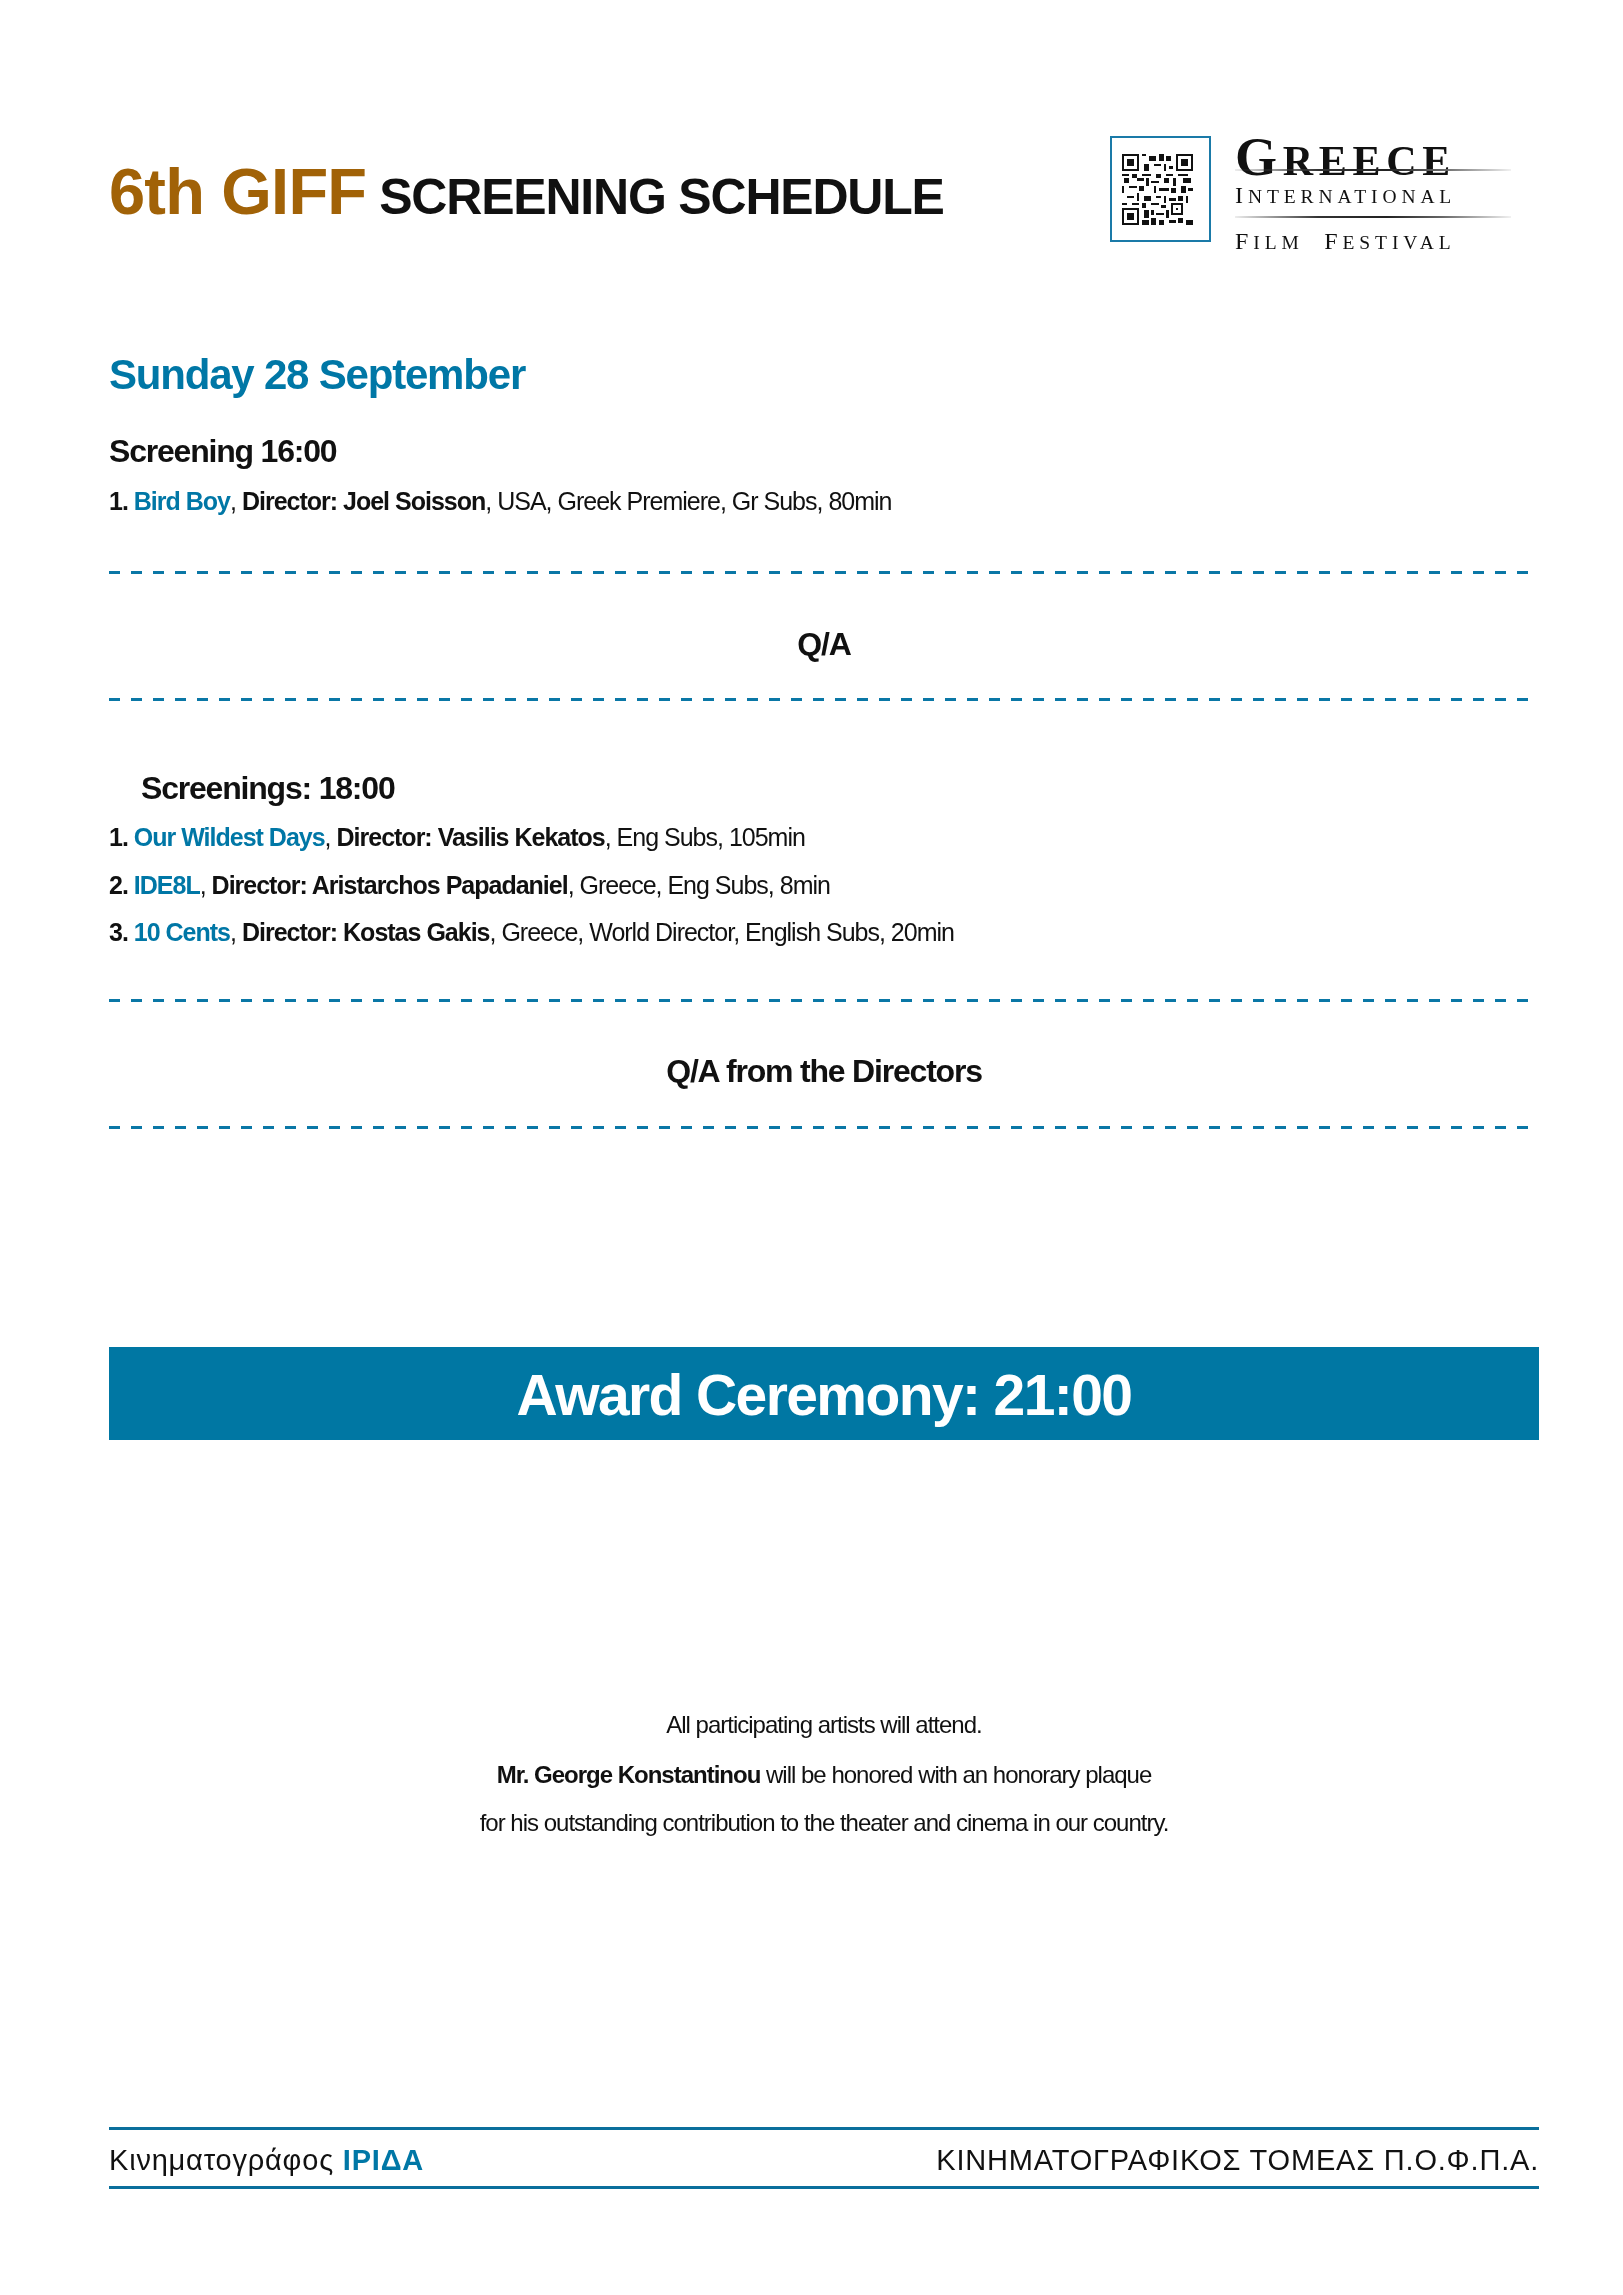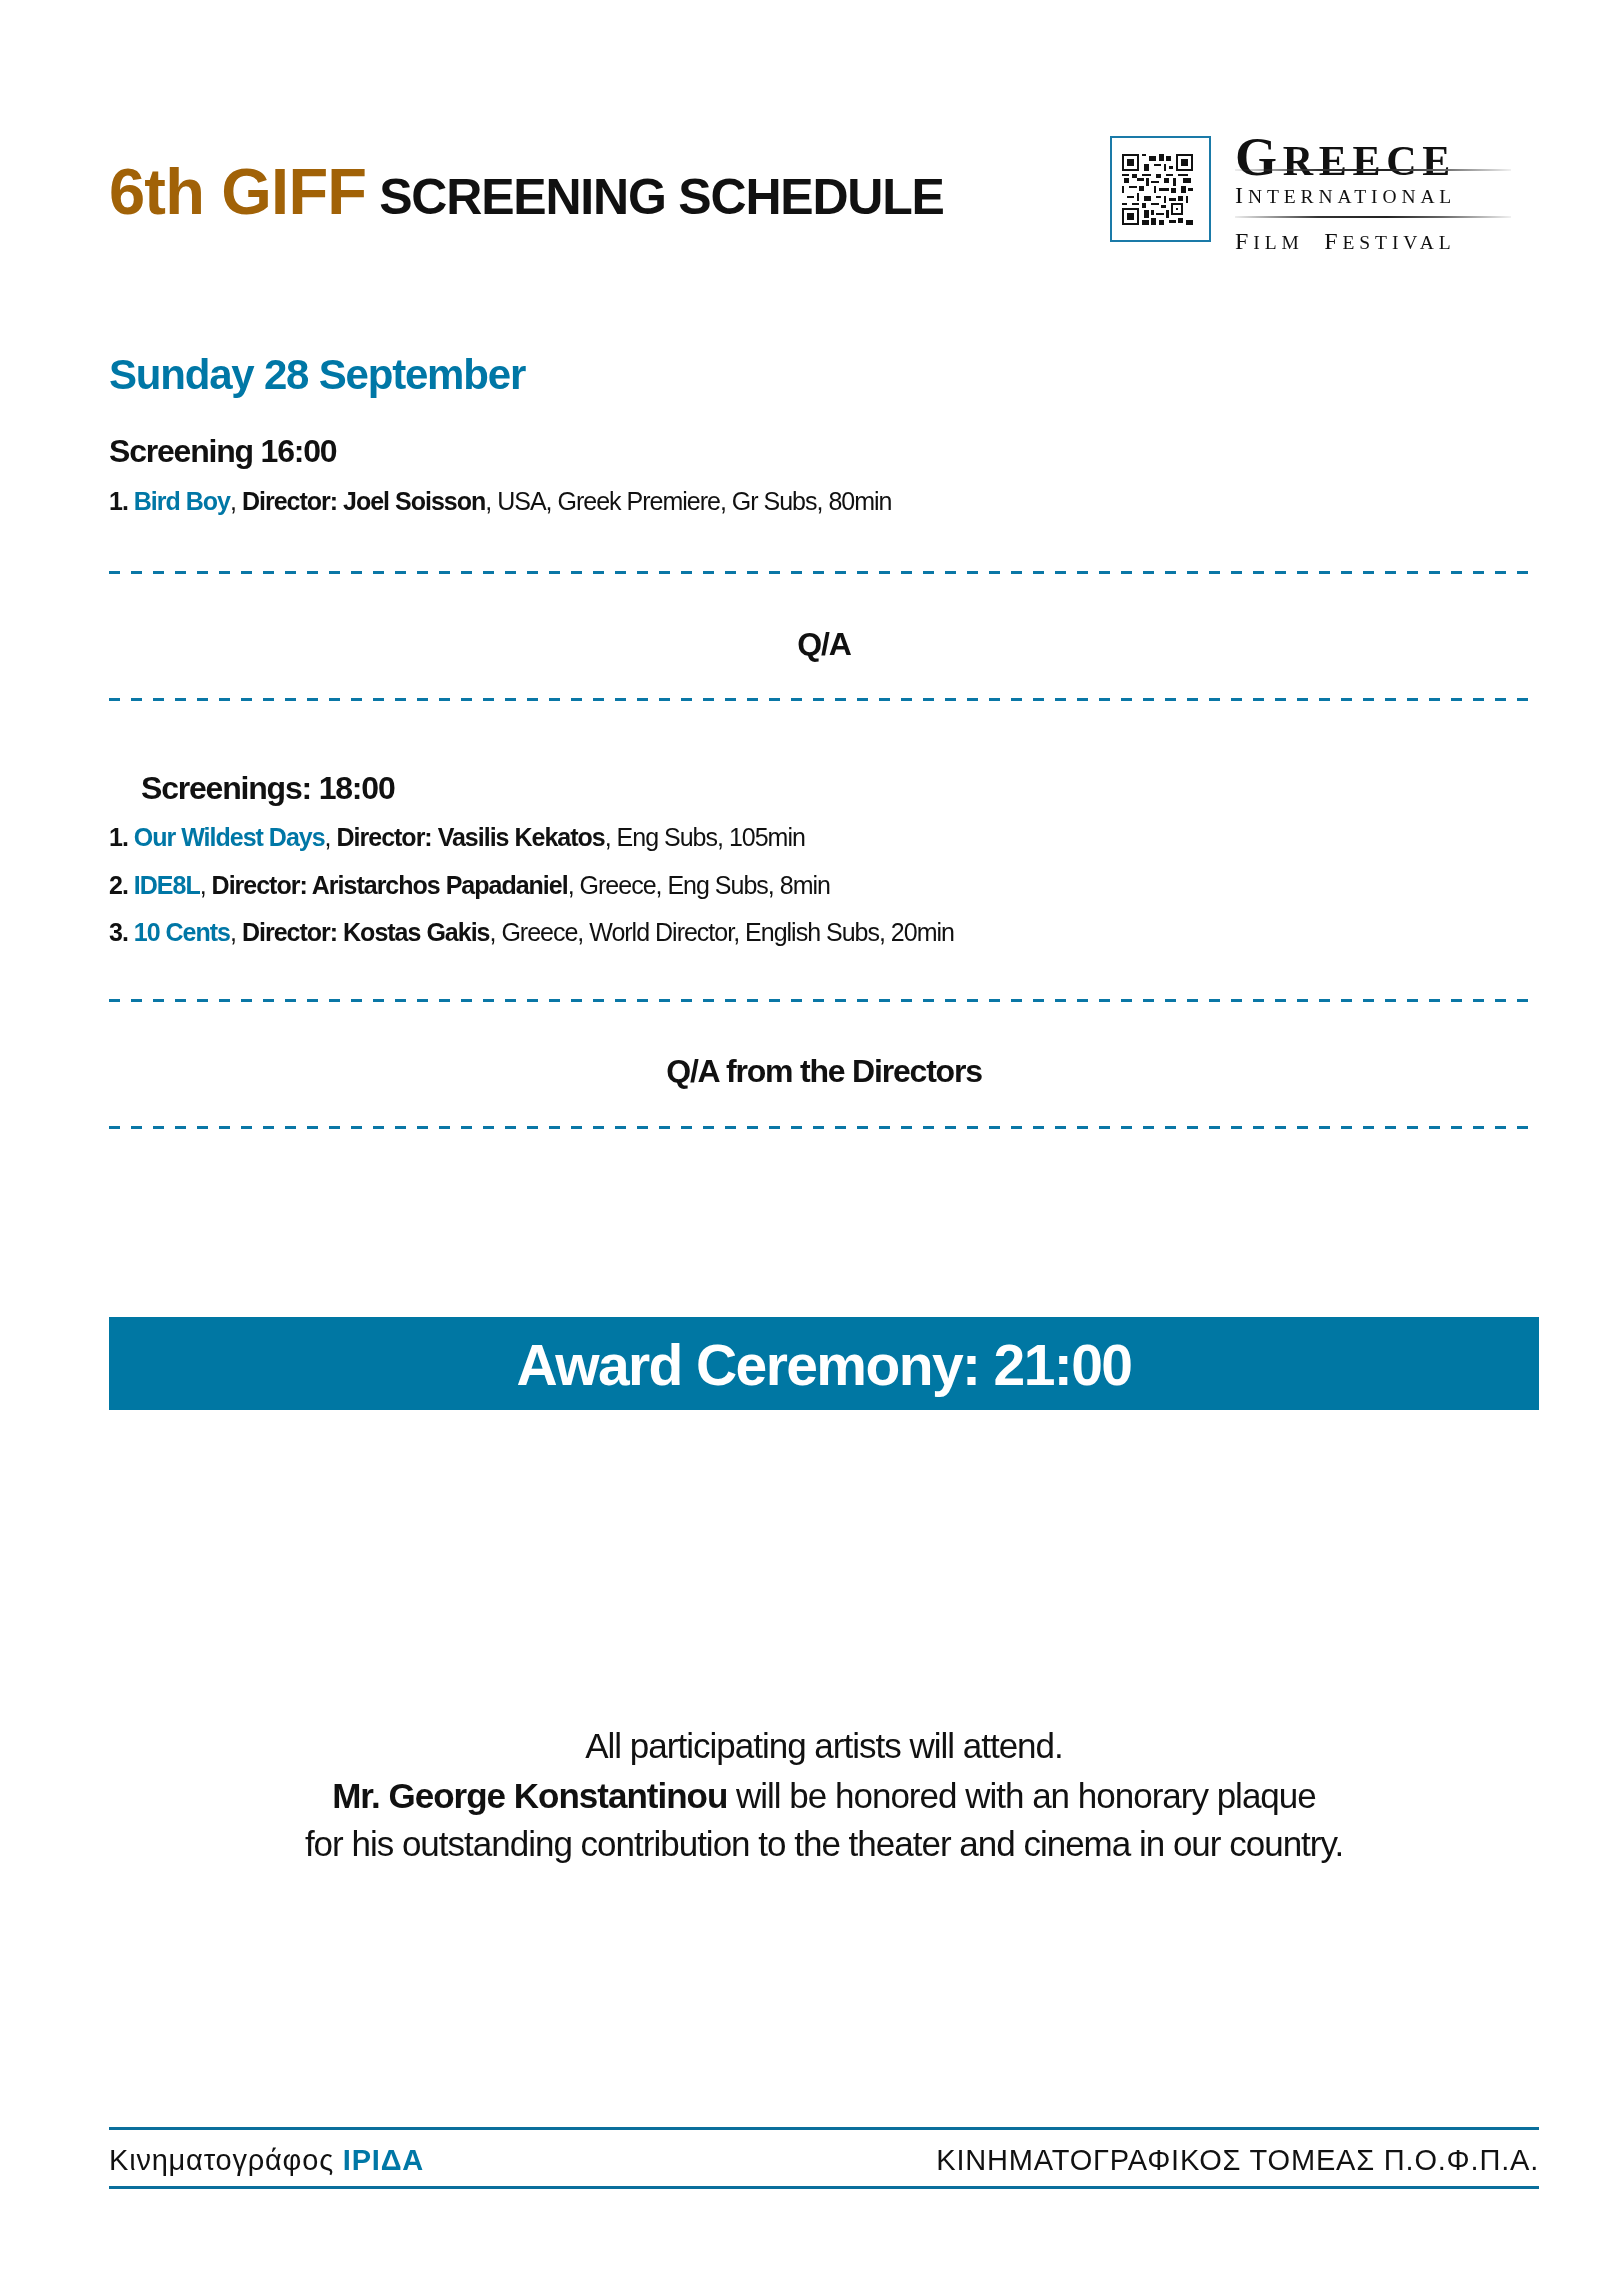--- a/index.html
+++ b/index.html
@@ -21,23 +21,23 @@
   .logo-intl .sm, .logo-ff .sm { font-size:19.5px; }
   .logo-ff { position:absolute; left:0; top:123px; font-size:24px; letter-spacing:4.9px; line-height:1; white-space:nowrap; word-spacing:9.7px; }
   .date-heading { left:109px; top:354px; font-size:42px; font-weight:bold; color:#0077a6; letter-spacing:-1.2px; line-height:1; white-space:nowrap; }
   .session-heading { left:109px; top:433px; font-size:32px; font-weight:bold; color:#111; letter-spacing:-1.2px; line-height:1; white-space:nowrap; }
   .item { left:109px; font-size:25px; color:#111; letter-spacing:-1px; line-height:1; white-space:nowrap; }
   .item b { font-weight:bold; }
   .item .film { color:#0077a6; font-weight:bold; }
   .dashed { left:109px; width:1430px; height:3.2px;
      background-image:repeating-linear-gradient(90deg, #0a77a6 0px, #0a77a6 10.6px, transparent 10.6px, transparent 22px); }
   .center-label { left:109px; width:1430px; text-align:center; font-size:32px; font-weight:bold; color:#111; letter-spacing:-1.2px; line-height:1; white-space:nowrap; }
-  .award-band { left:109px; top:1317px; width:1430px; height:93px; background:#0077a3; }
+  .award-band { left:109px; top:1347px; width:1430px; height:93px; background:#0077a3; }
   .award-text { position:absolute; left:0; right:0; top:19.5px; text-align:center; color:#ffffff; font-size:57px; font-weight:bold; letter-spacing:-1.6px; line-height:1; }
-  .note { left:109px; width:1430px; text-align:center; font-size:35px; color:#111; letter-spacing:-1px; line-height:1; white-space:nowrap;margin-top:15px; }
+  .note { left:109px; width:1430px; text-align:center; font-size:24px; color:#111; letter-spacing:-1px; line-height:1; white-space:nowrap; }
   .note b { font-weight:bold; }
   .footer-line { left:109px; width:1430px; height:3.2px; background:#0a6f9c; }
   .footer-left { left:109px; top:2146px; font-size:29px; color:#111; letter-spacing:0.8px; line-height:1; white-space:nowrap; }
   .footer-left .venue { color:#0077a6; font-weight:bold; }
   .footer-right { right:84px; top:2146px; font-size:29px; color:#111; letter-spacing:0.8px; line-height:1; white-space:nowrap; }
 </style>
 </head>
 <body>
 
 <div class="abs title-wrap">

